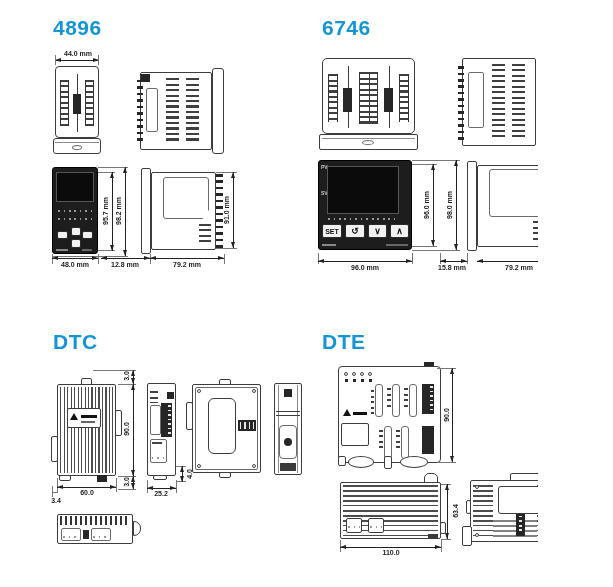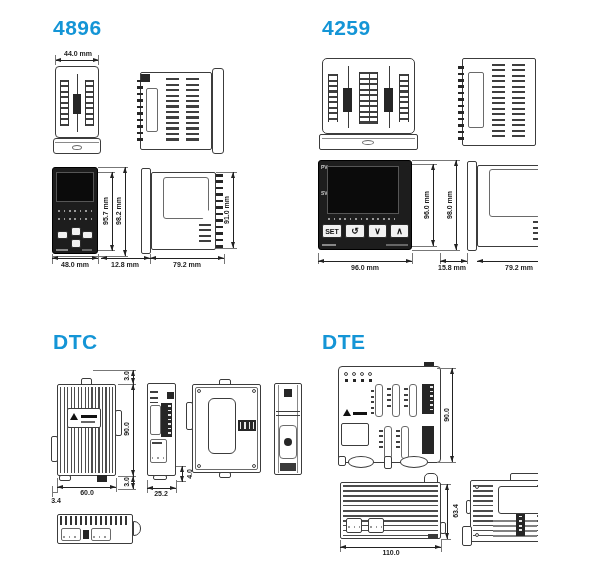--- a/index.html
+++ b/index.html
@@ -105,21 +105,21 @@
   <div class="ext" style="left:98px;top:254px;width:1px;height:10px;"></div>
   <div class="ext" style="left:150px;top:254px;width:1px;height:10px;"></div>
   <div class="ext" style="left:224px;top:254px;width:1px;height:10px;"></div>
   <div class="dimh" style="left:52px;top:258px;width:46px;"></div>
   <div class="lbl" style="left:75px;top:261px;">48.0 mm</div>
   <div class="dimh" style="left:101px;top:258px;width:49px;"></div>
   <div class="lbl" style="left:125px;top:261px;">12.8 mm</div>
   <div class="dimh" style="left:150px;top:258px;width:74px;"></div>
   <div class="lbl" style="left:187px;top:261px;">79.2 mm</div>
 
-  <div class="hdr" style="left:322px;top:16px;">4259</div>
+  <div class="hdr" style="left:322px;top:16px;">6746</div>
 
   <div class="view" style="left:322px;top:58px;width:99px;height:92px;">
     <div class="box" style="left:0;top:0;width:93px;height:76px;border-radius:5px;"></div>
     <div class="slots" style="left:6px;top:16px;width:10px;height:48px;border-left:1px solid #333;border-right:1px solid #333;"></div>
     <div class="slots" style="left:37px;top:14px;width:19px;height:52px;border-left:1px solid #333;border-right:1px solid #333;"></div>
     <div class="ln" style="left:46.5px;top:14px;width:1px;height:52px;"></div>
     <div class="slots" style="left:77px;top:16px;width:10px;height:48px;border-left:1px solid #333;border-right:1px solid #333;"></div>
     <div class="ln" style="left:25.5px;top:8px;width:1px;height:62px;"></div>
     <div class="ln" style="left:66.5px;top:8px;width:1px;height:62px;"></div>
     <div class="blk" style="left:21px;top:30px;width:9px;height:24px;"></div>

